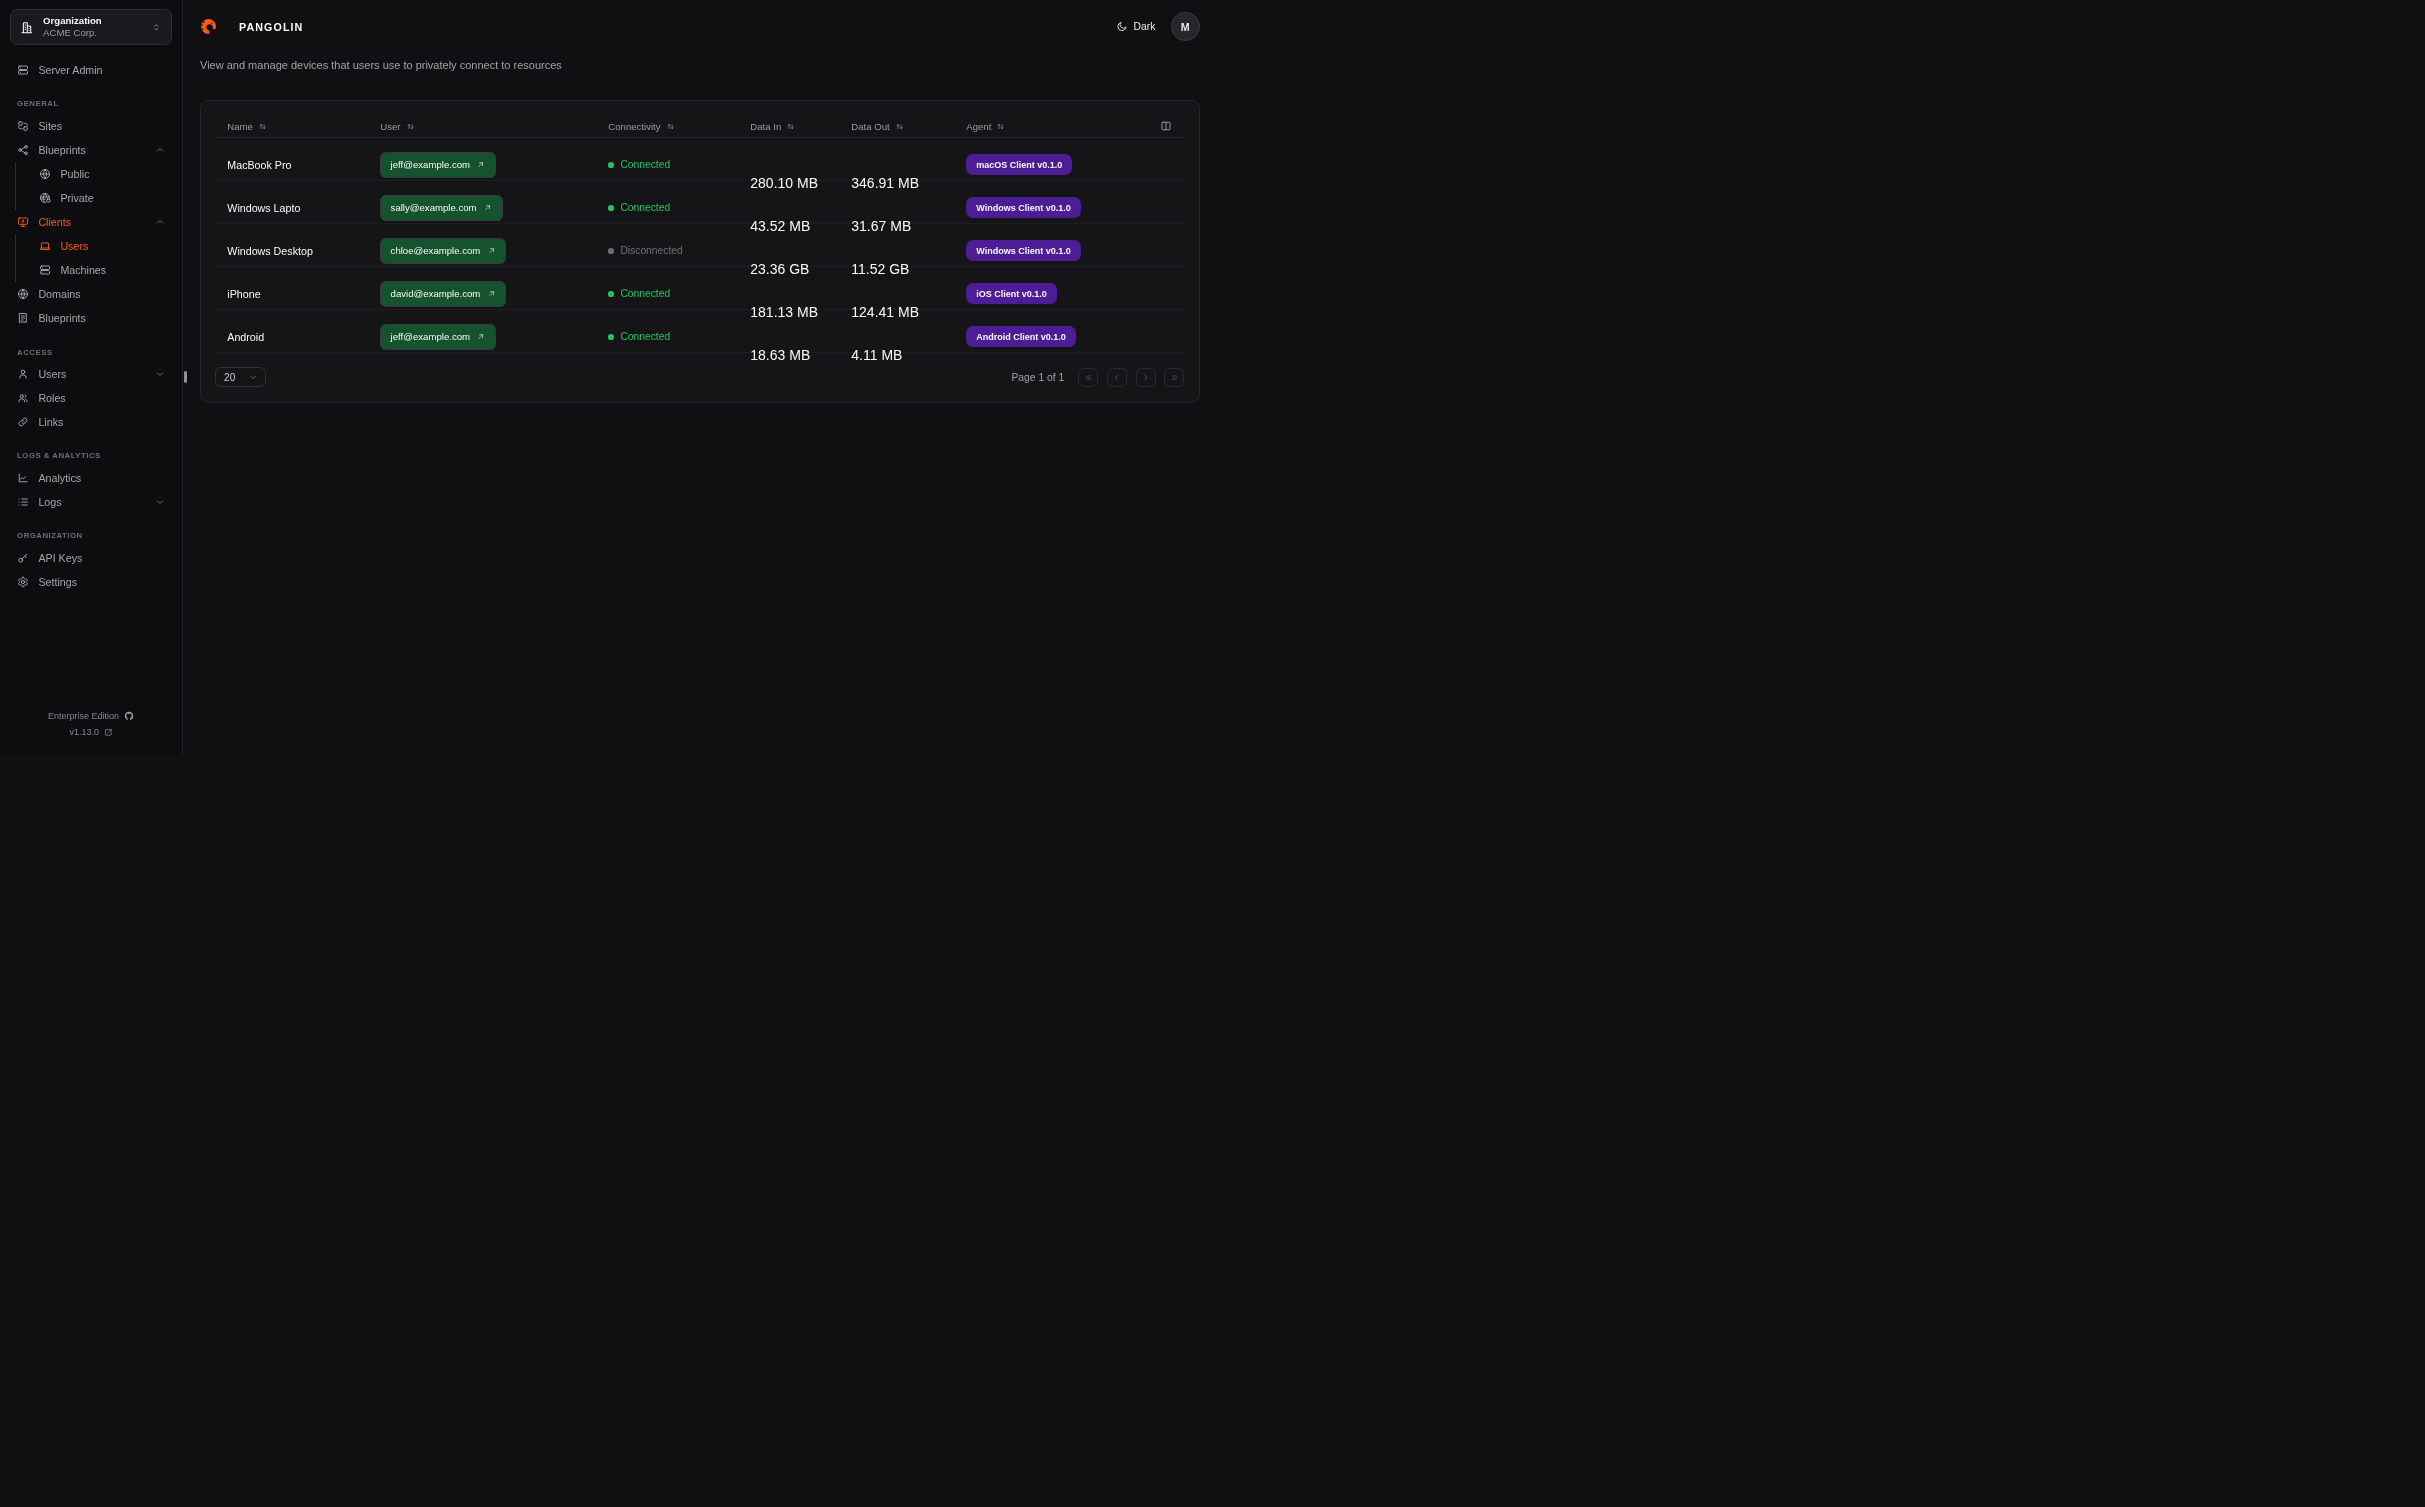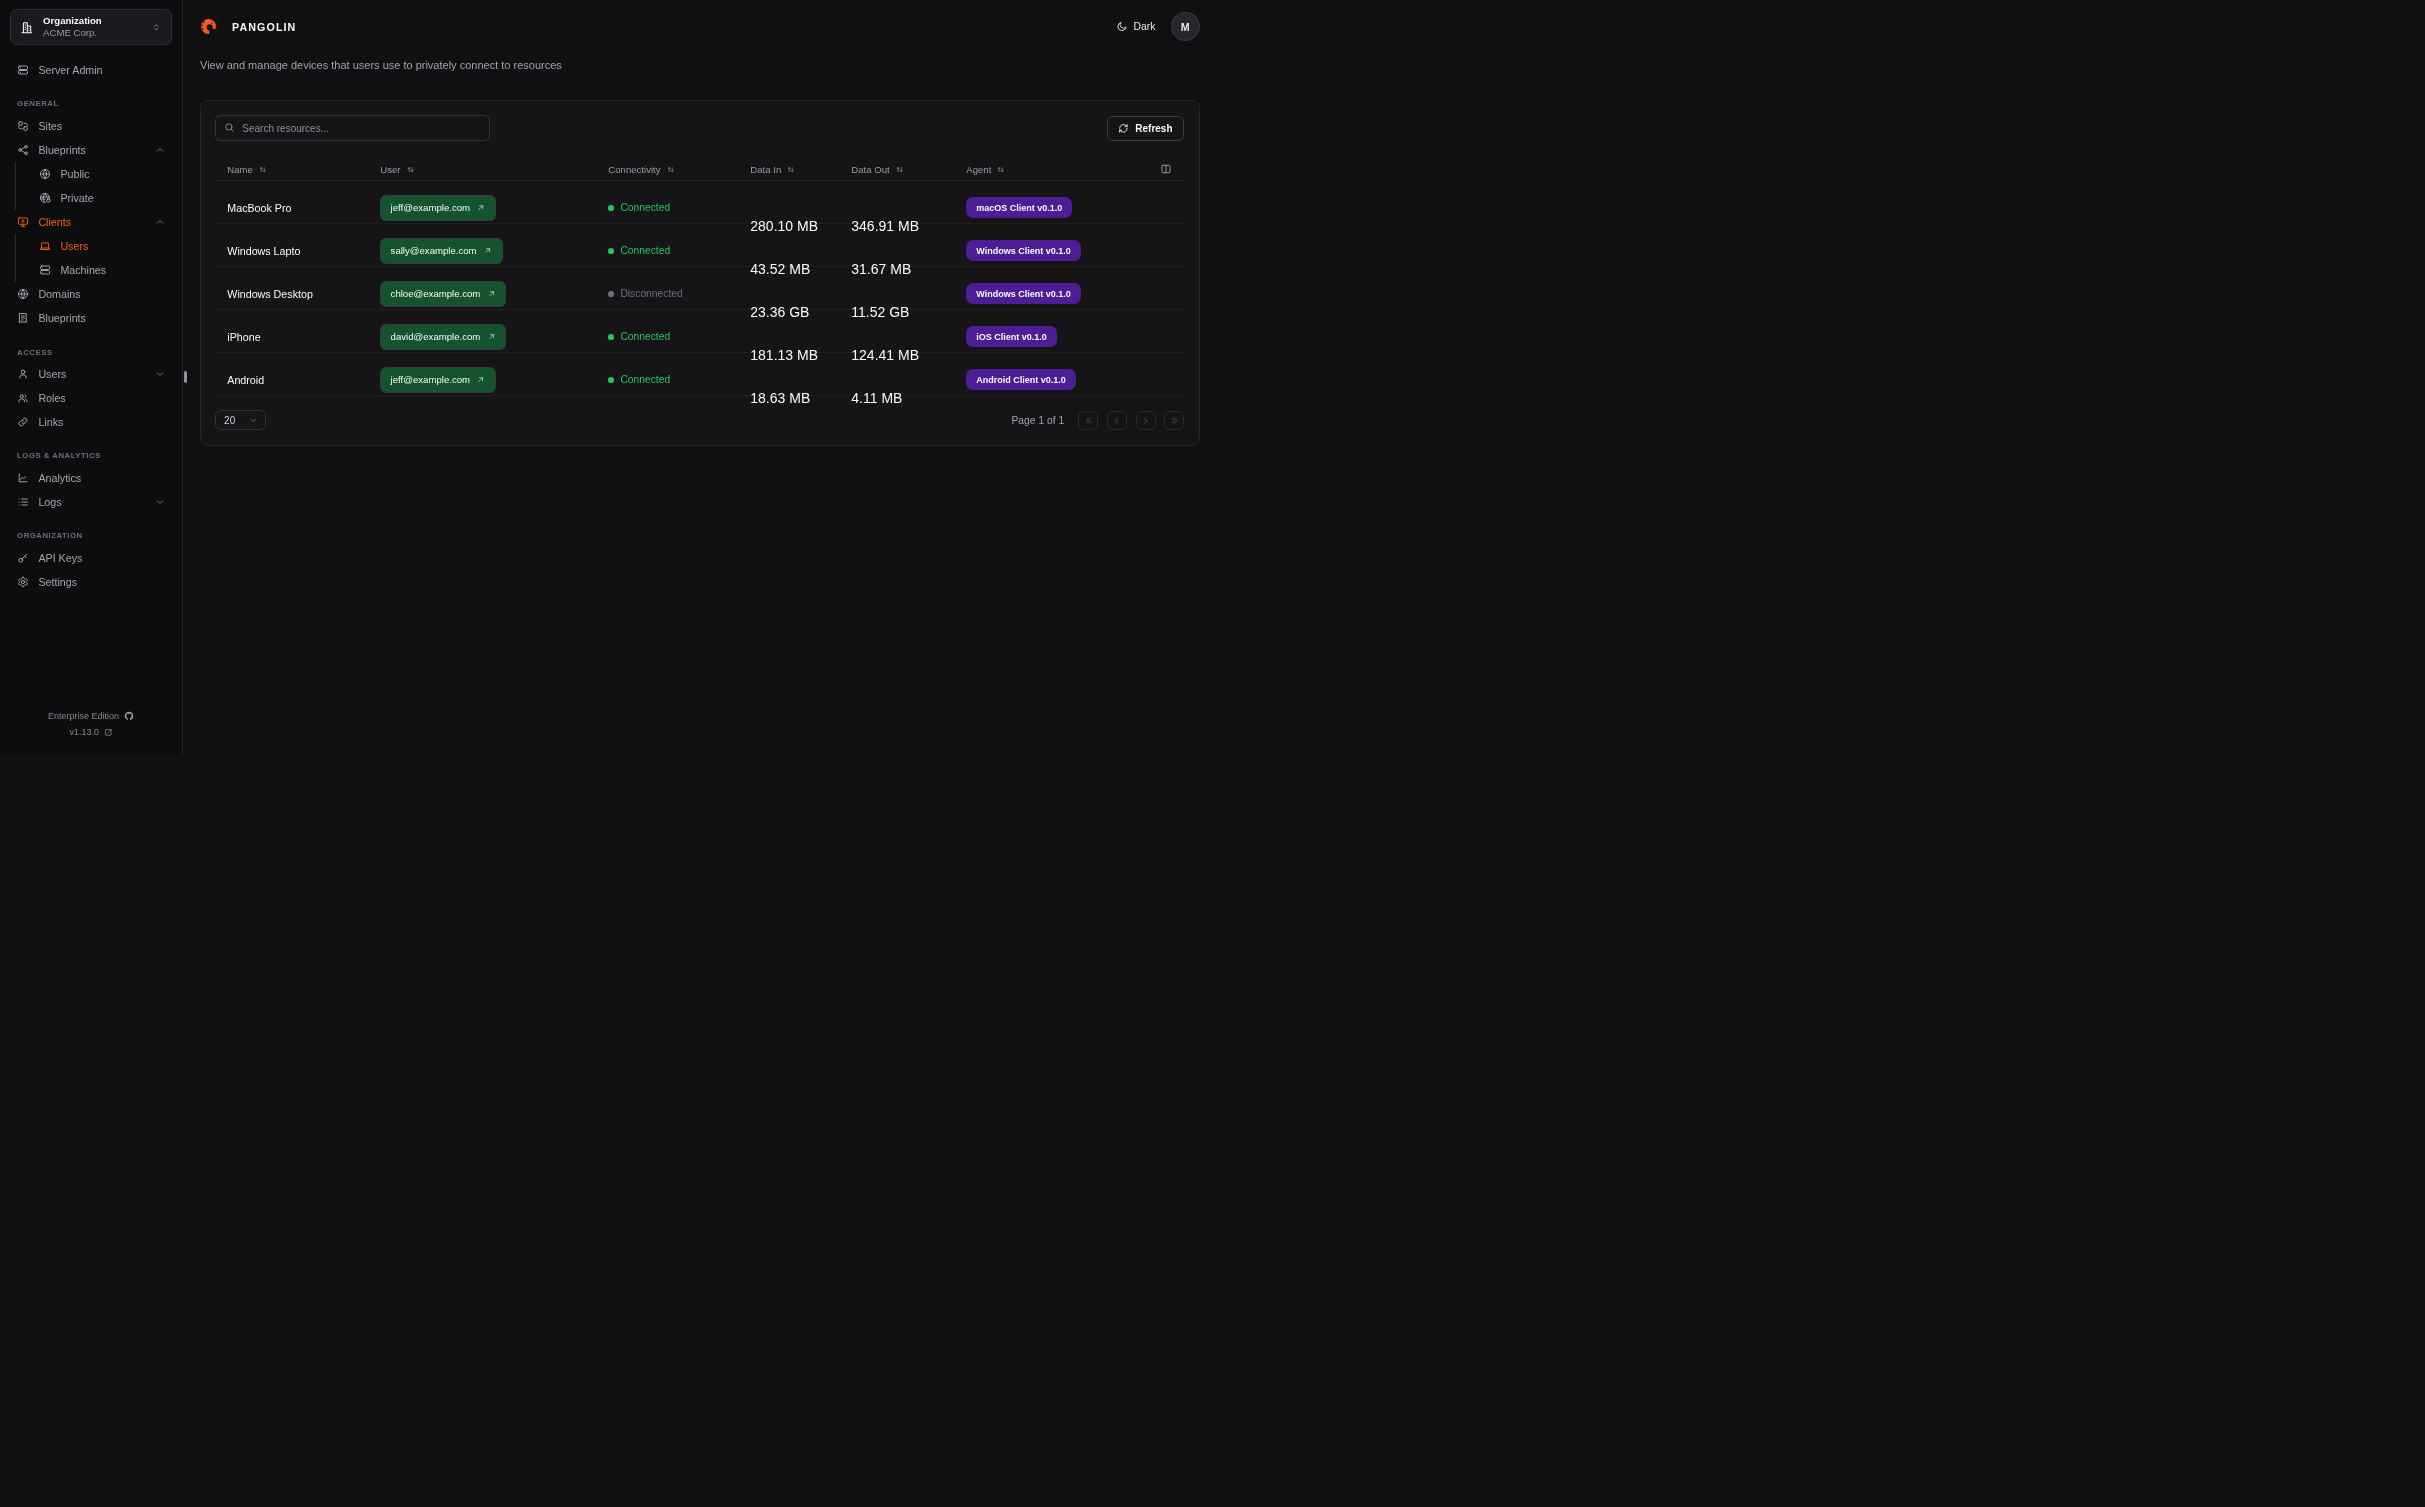--- a/index.html
+++ b/index.html
@@ -44,21 +44,21 @@
                   font-size:9px;display:flex;flex-direction:column;gap:6.4px;}
   .foot-row{display:inline-flex;align-items:center;justify-content:center;gap:5px;cursor:pointer;}
   .foot-ic{width:10px;height:10px;color:#9a9aa2;}
 
   .scroll-thumb{position:absolute;left:184px;top:371px;width:2.9px;height:12px;
                 background:#90909a;border-radius:1.4px;z-index:9;cursor:pointer;}
 
   
   .main{flex:1;display:flex;flex-direction:column;padding:0 13.5px 0 17px;}
   .topbar{height:53px;display:flex;align-items:center;justify-content:space-between;}
-  .brand{display:flex;align-items:center;gap:15px;cursor:pointer;}
+  .brand{display:flex;align-items:center;gap:22px;cursor:pointer;}
   .brand-logo{width:17px;height:17px;}
   .brand-name{font-size:10.7px;font-weight:700;letter-spacing:1.1px;color:#fafafa;}
   .topbar-right{display:flex;align-items:center;gap:15.7px;}
   .theme-toggle{display:flex;align-items:center;gap:6.4px;font-size:10.3px;color:#ededf0;cursor:pointer;}
   .theme-ic{width:11.4px;height:11.4px;}
   .avatar{width:28.5px;height:28.5px;border-radius:50%;background:#26262b;border:0.7px solid #3a3a41;
           display:flex;align-items:center;justify-content:center;font-size:10.7px;font-weight:700;
           color:#e8e8ec;cursor:pointer;}
 
   .page-title{margin:11.4px 0 0;font-size:16.4px;font-weight:700;color:#fafafa;}
@@ -382,39 +382,20 @@
       </div>
       <div class="avatar">
         <span>M</span>
       </div>
     </div>
   </div>
 
   <p class="page-subtitle">View and manage devices that users use to privately connect to resources</p>
 
   <div class="card">
-    <div class="card-toolbar">
-      <div class="search-wrap">
-        <span class="ic search-ic">
-            <svg viewBox="0 0 24 24">
-              <circle cx="11" cy="11" r="7"></circle>
-              <path d="m16.5 16.5 4.5 4.5"></path>
-            </svg>
-          </span>
-        <input class="search-input" type="text" placeholder="Search resources..." style="">
-      </div>
-      <button class="refresh-btn">
-        <span class="ic refresh-ic">
-            <svg viewBox="0 0 24 24">
-              <path d="M3.5 12a8.5 8.5 0 0 1 14.6-5.9L20.5 8M20.5 3.5V8h-4.5M20.5 12a8.5 8.5 0 0 1-14.6 5.9L3.5 16M3.5 20.5V16H8"></path>
-            </svg>
-          </span>
-        <span>Refresh</span>
-      </button>
-    </div>
 
     <div class="tgrid thead">
       <div class="th">
         <span>Name</span>
         <span class="ic sort-ic">
             <svg viewBox="0 0 24 24">
               <path d="M8 17V7M8 7 5.2 9.8M8 7l2.8 2.8M16 7v10m0 0 2.8-2.8M16 17l-2.8-2.8"></path>
             </svg>
           </span>
       </div>

